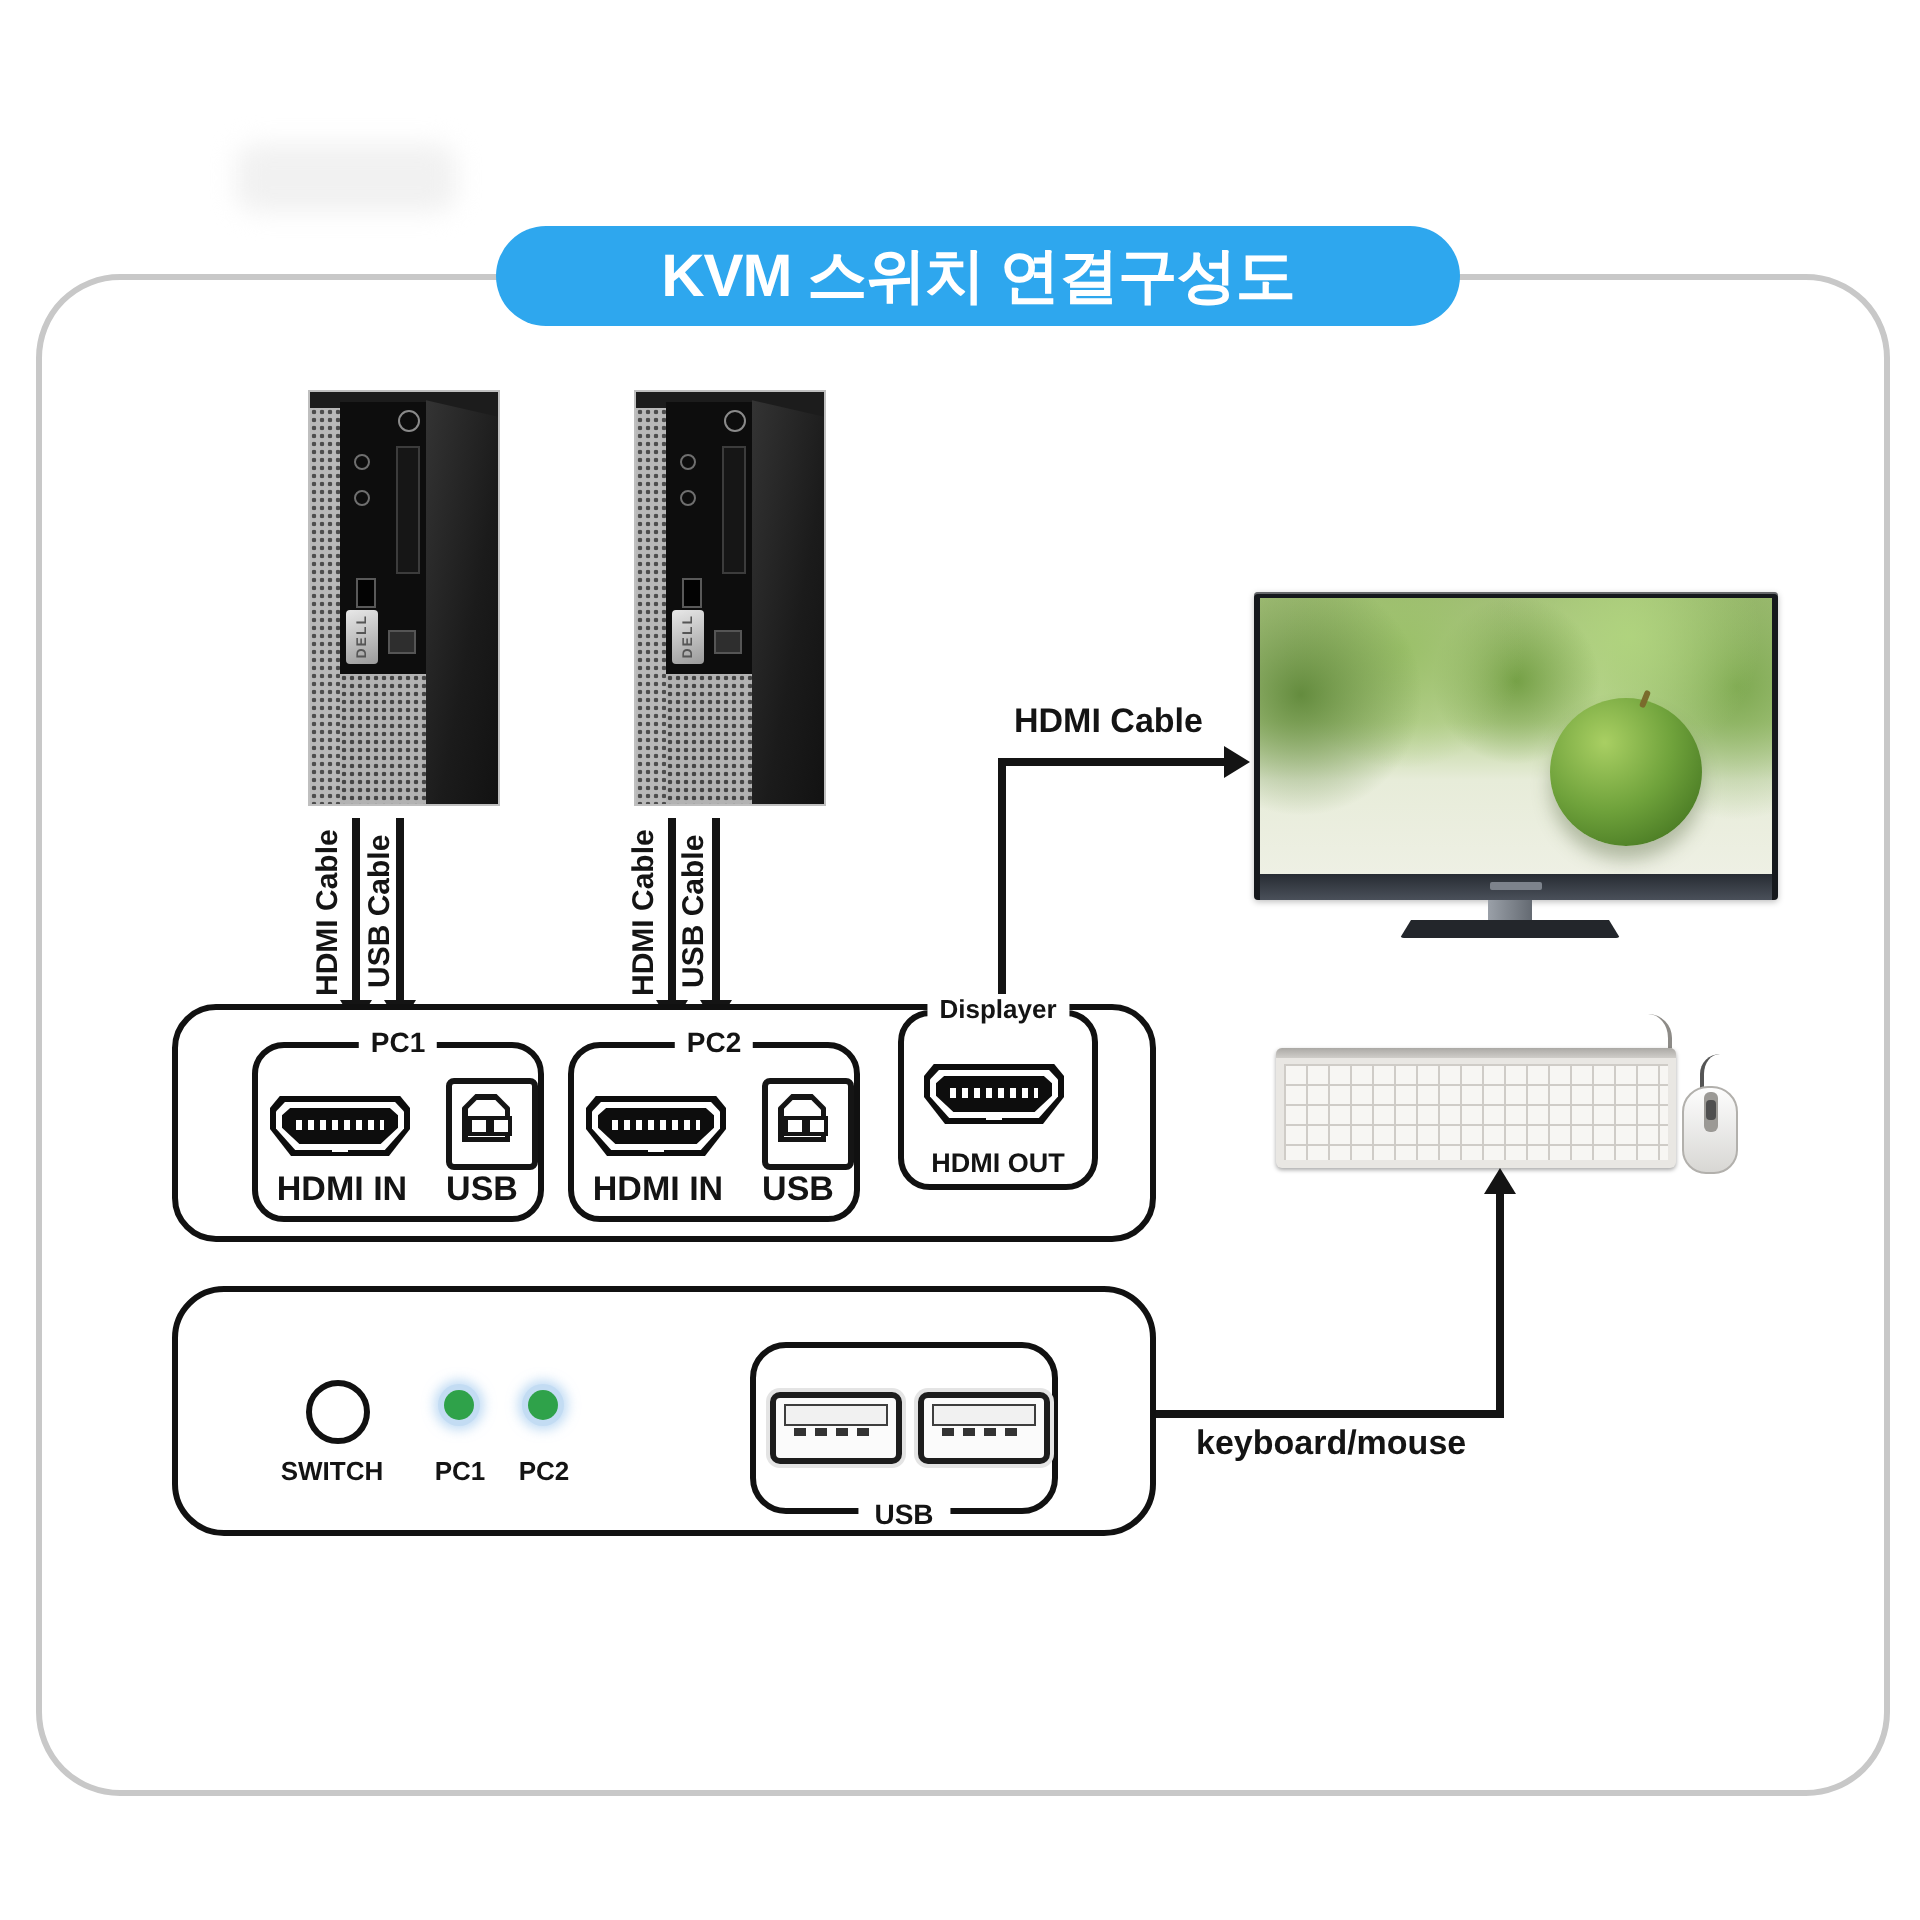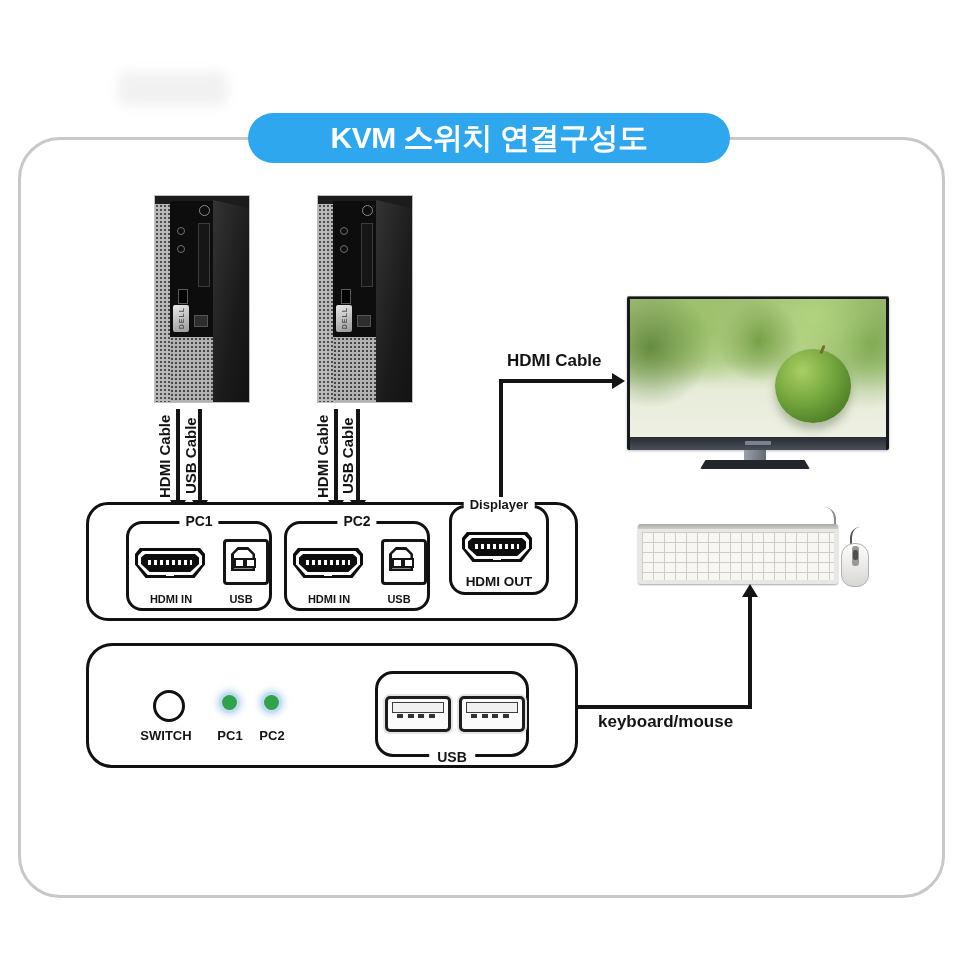--- a/index.html
+++ b/index.html
@@ -45,21 +45,21 @@
   .arr-right{width:0;height:0;border-top:8px solid transparent;border-bottom:8px solid transparent;border-left:13px solid #141414;}
   .vlabel{writing-mode:vertical-rl;transform:rotate(180deg);font-size:15px;font-weight:700;height:96px;width:20px;
           display:flex;align-items:center;justify-content:center;white-space:nowrap;}
   .blabel{font-weight:700;font-size:17px;white-space:nowrap;}
 
   
   .rear-box{left:86px;top:502px;width:486px;height:113px;border:3.5px solid #111;border-radius:22px;background:#fff;}
   .pgroup{position:absolute;border:3px solid #111;border-radius:16px;background:#fff;}
   .pgroup .chip{position:absolute;top:-11px;left:50%;transform:translateX(-50%);background:#fff;
                 padding:0 6px;font-weight:700;font-size:14px;white-space:nowrap;}
-  .portlabel{position:absolute;bottom:3px;font-weight:700;font-size:11px;text-align:center;}
+  .portlabel{position:absolute;bottom:3px;font-weight:700;font-size:17px;text-align:center;}
 
   
   .hdmi{position:absolute;width:70px;height:30px;}
   .hdmi i{position:absolute;display:block;
           clip-path:polygon(7% 0,93% 0,100% 20%,100% 55%,85% 100%,15% 100%,0 55%,0 20%);}
   .hdmi .l1{inset:0;background:#0d0d0d;}
   .hdmi .l2{inset:3px;background:#fff;}
   .hdmi .l3{inset:6px;background:#0d0d0d;}
   .hdmi .pins{position:absolute;left:13px;top:12px;width:44px;height:5px;
           background:repeating-linear-gradient(90deg,#fff 0 3px,transparent 3px 6px);}

